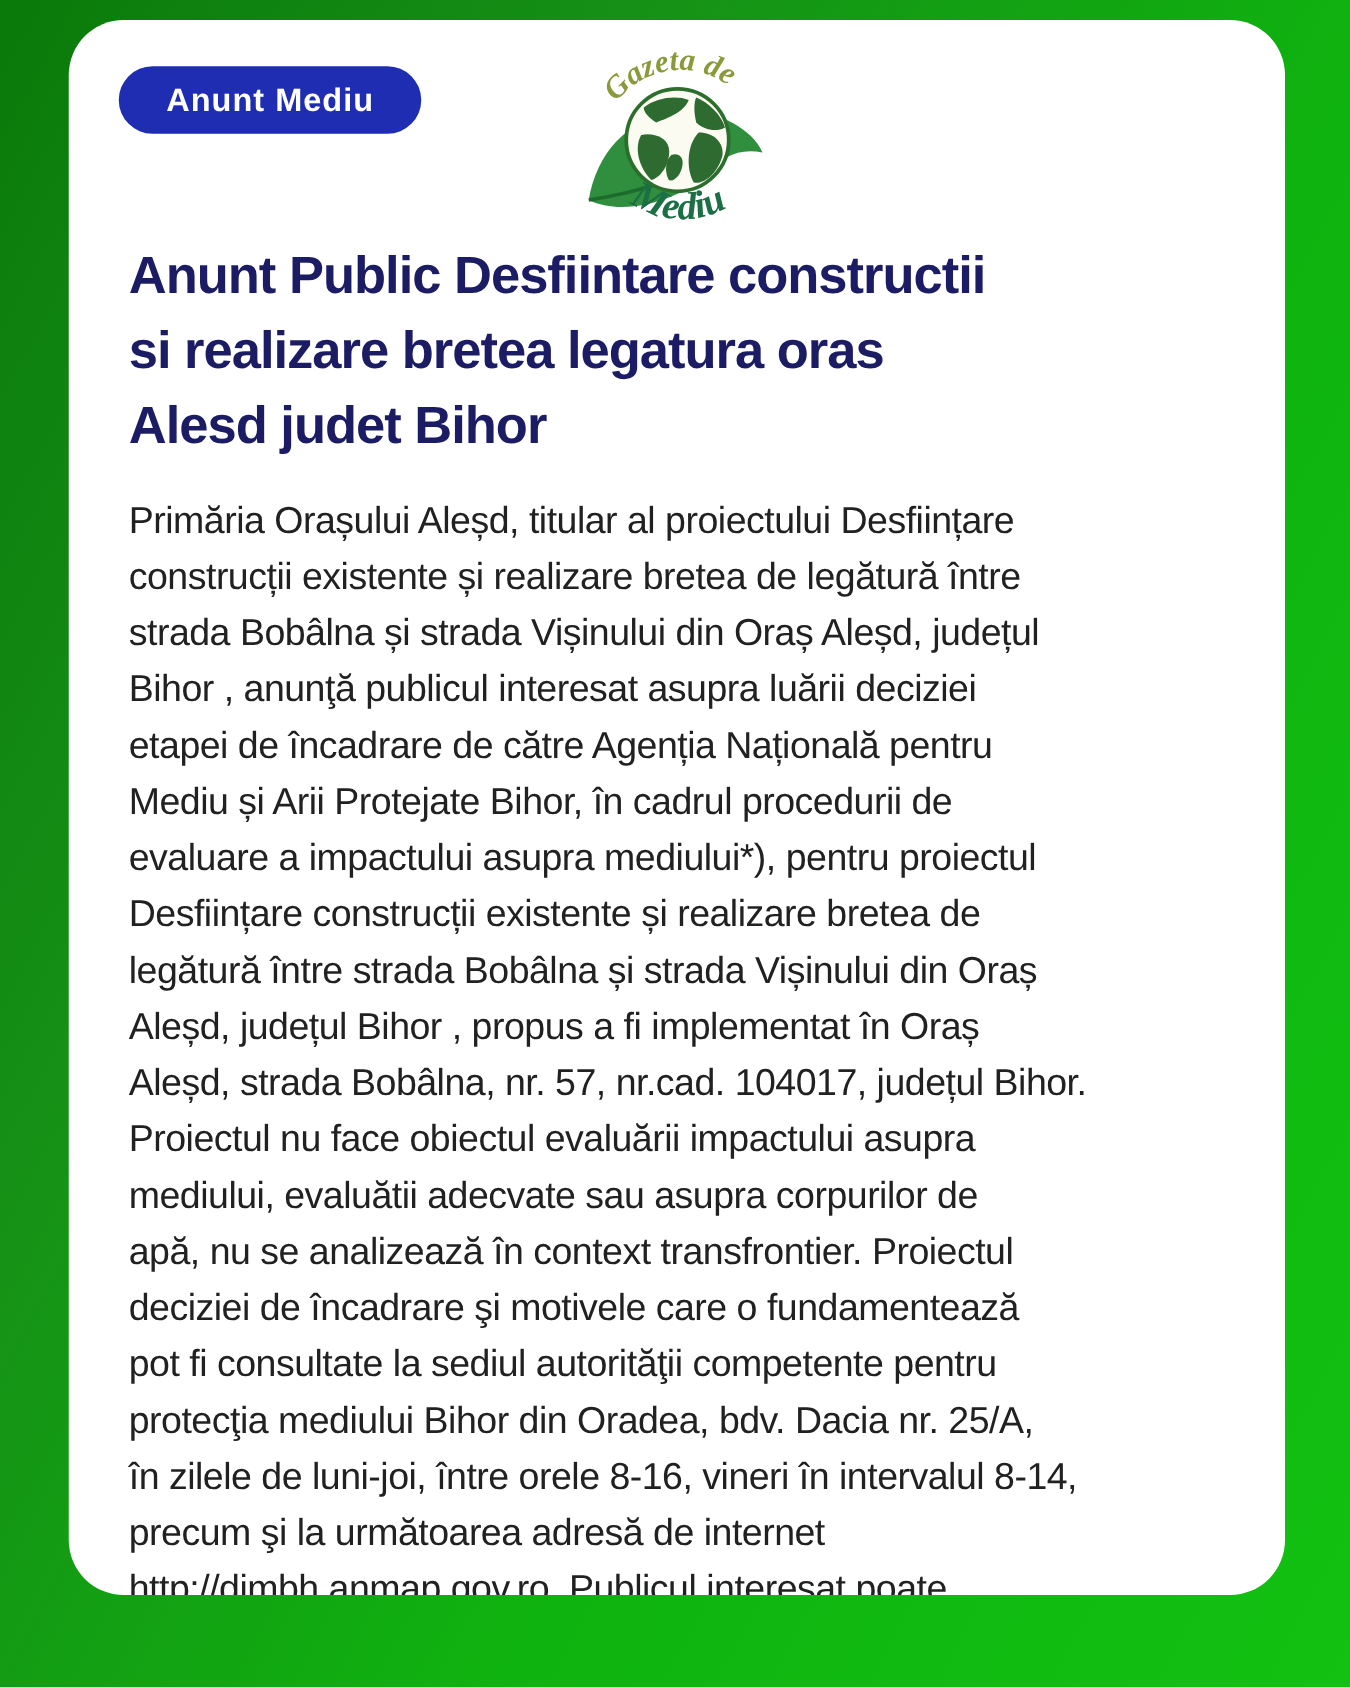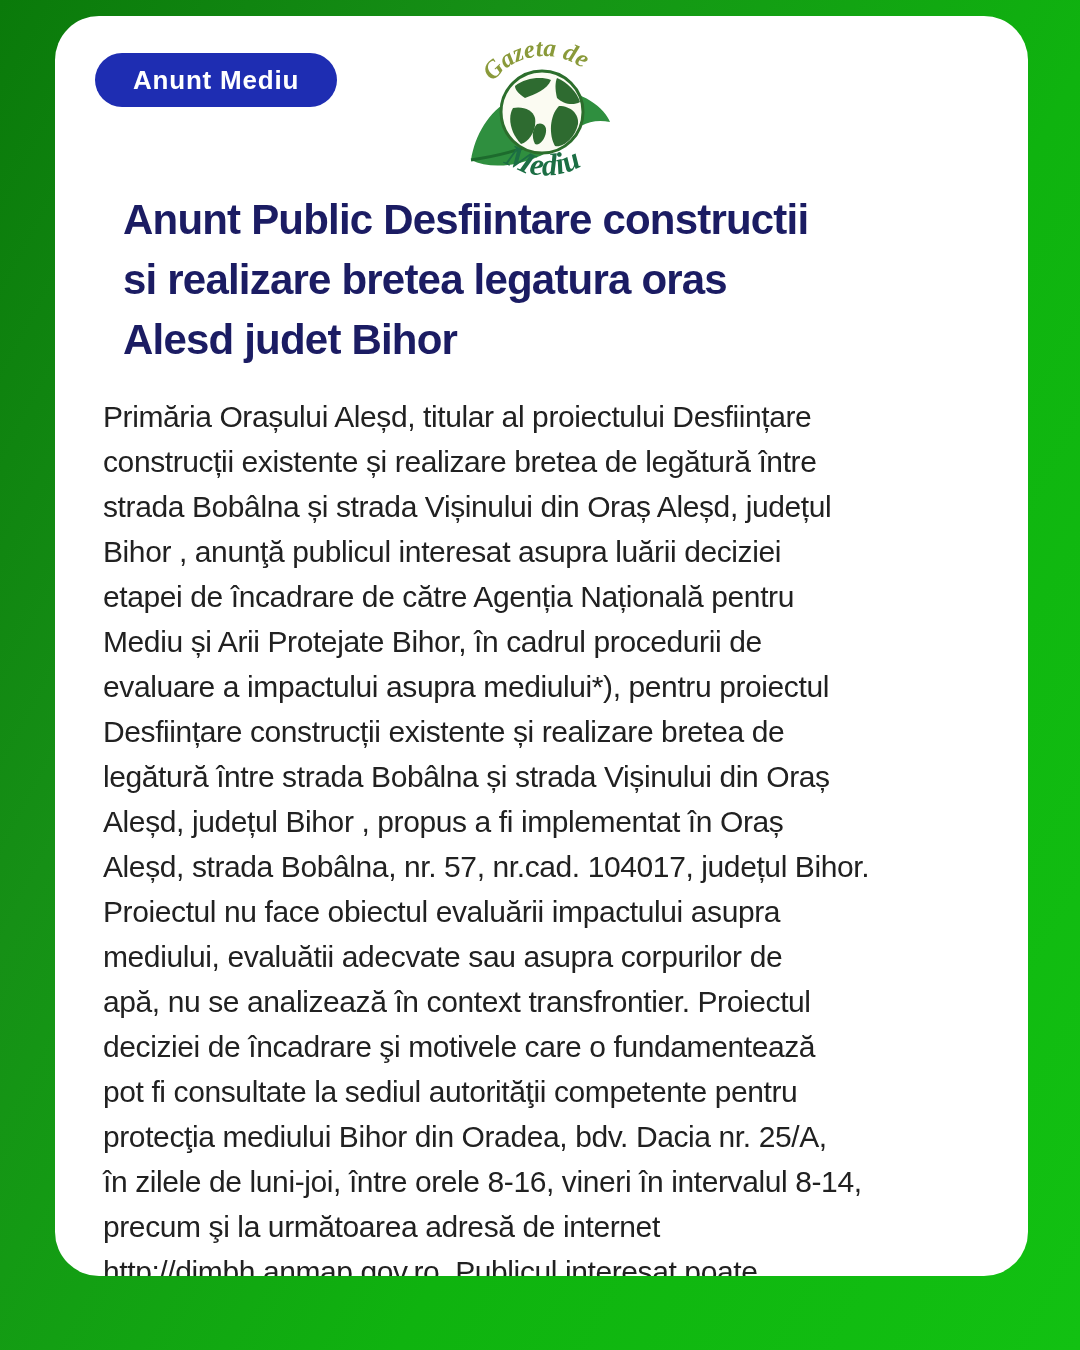--- a/index.html
+++ b/index.html
@@ -57,21 +57,21 @@
   }
   .logo-arc-bottom {
     font-family: "Liberation Serif", serif;
     font-style: italic;
     font-weight: bold;
     font-size: 31px;
     fill: #1c6e44;
   }
   .heading {
     position: absolute;
-    left: 68px;
+    left: 48px;
     top: 174px;
     width: 870px;
     font-size: 42px;
     line-height: 60px;
     font-weight: 700;
     letter-spacing: -0.8px;
     color: #1b1c63;
     white-space: pre;
   }
   .body-text {

